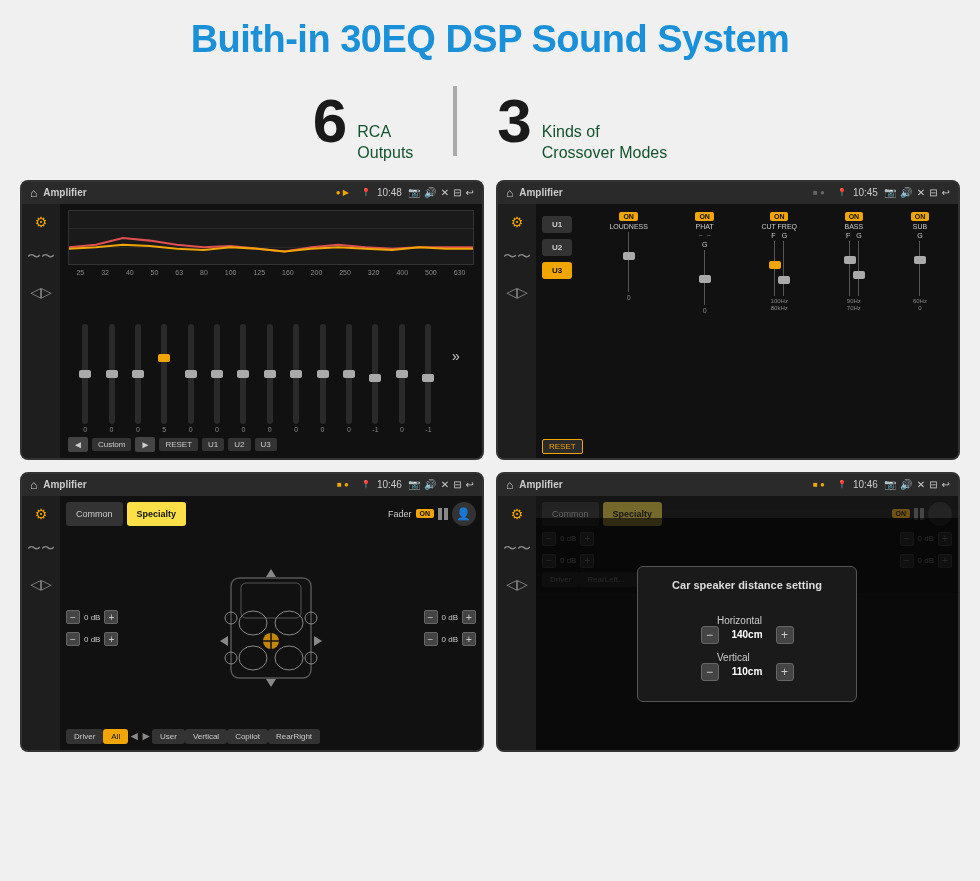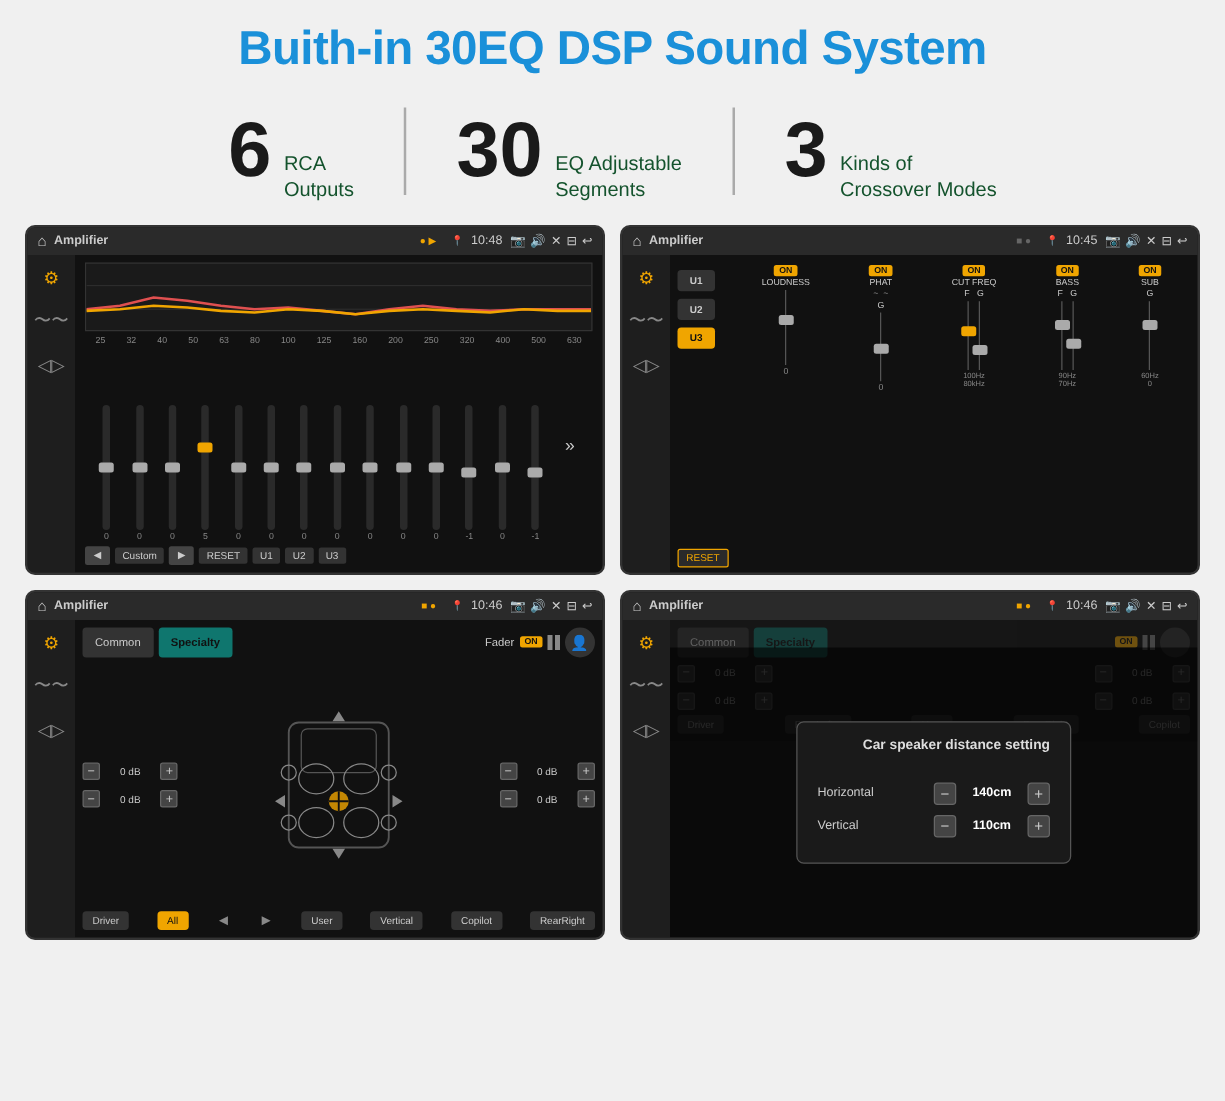--- a/index.html
+++ b/index.html
@@ -297,21 +297,21 @@
     .fader-tab {
       padding: 3px 10px;
       border-radius: 3px;
       font-size: 9px;
       color: #ccc;
       background: #333;
       border: none;
     }
 
     .fader-tab.active {
-      background: #0f766e;
+      background: #fde047;
       color: #111;
       font-weight: bold;
     }
 
     .fader-label {
       color: #ccc;
       font-size: 9px;
     }
 
     .fader-on {
@@ -319,21 +319,21 @@
       color: #111;
       font-size: 7px;
       font-weight: bold;
       padding: 1px 4px;
       border-radius: 2px;
     }
 
     .vol-row {
       display: flex;
       align-items: center;
-      gap: 16px;
+      gap: 4px;
       color: #ccc;
       font-size: 8px;
       justify-content: space-between;
     }
 
     .vol-minus, .vol-plus {
       width: 14px;
       height: 14px;
       background: #444;
       border: 1px solid #666;
@@ -341,21 +341,21 @@
       display: flex;
       align-items: center;
       justify-content: center;
       font-size: 10px;
       color: #ccc;
       cursor: pointer;
     }
 
     .fader-bottom {
       display: flex;
-      justify-content: space-between;
+      justify-content: flex-start;
       align-items: center;
       margin-top: 4px;
     }
 
     .fader-btn {
       background: #333;
       color: #ccc;
       font-size: 8px;
       padding: 3px 8px;
       border-radius: 3px;
@@ -385,30 +385,31 @@
       background: #1a1a1a;
       border: 1px solid #555;
       border-radius: 6px;
       padding: 12px 16px;
       width: 220px;
     }
 
     .dialog-title {
       color: #ddd;
       font-size: 11px;
-      text-align: right;
+      text-align: center;
       margin-bottom: 24px;
       font-weight: bold;
     }
 
     .dialog-row {
       display: flex;
       align-items: center;
       justify-content: space-between;
       margin-bottom: 8px;
+      flex-direction: column;
     }
 
     .dialog-row-label {
       color: #ccc;
       font-size: 10px;
       width: 60px;
     }
 
     .dialog-stepper {
       display: flex;
@@ -467,24 +468,20 @@
 <div class="page-wrapper">
 
   <h1 class="main-title">Buith-in 30EQ DSP Sound System</h1>
 
   <div class="stats-row">
     <div class="stat-item">
       <span class="stat-number">6</span>
       <span class="stat-label">RCA<br>Outputs</span>
     </div>
     <div class="stat-divider"></div>
-    <div class="stat-item">
-      <span class="stat-number">30</span>
-      <span class="stat-label">EQ Adjustable<br>Segments</span>
-    </div>
     <div class="stat-divider"></div>
     <div class="stat-item">
       <span class="stat-number">3</span>
       <span class="stat-label">Kinds of<br>Crossover Modes</span>
     </div>
   </div>
 
   <div class="screens-grid">
 
     <div class="screen-container">

